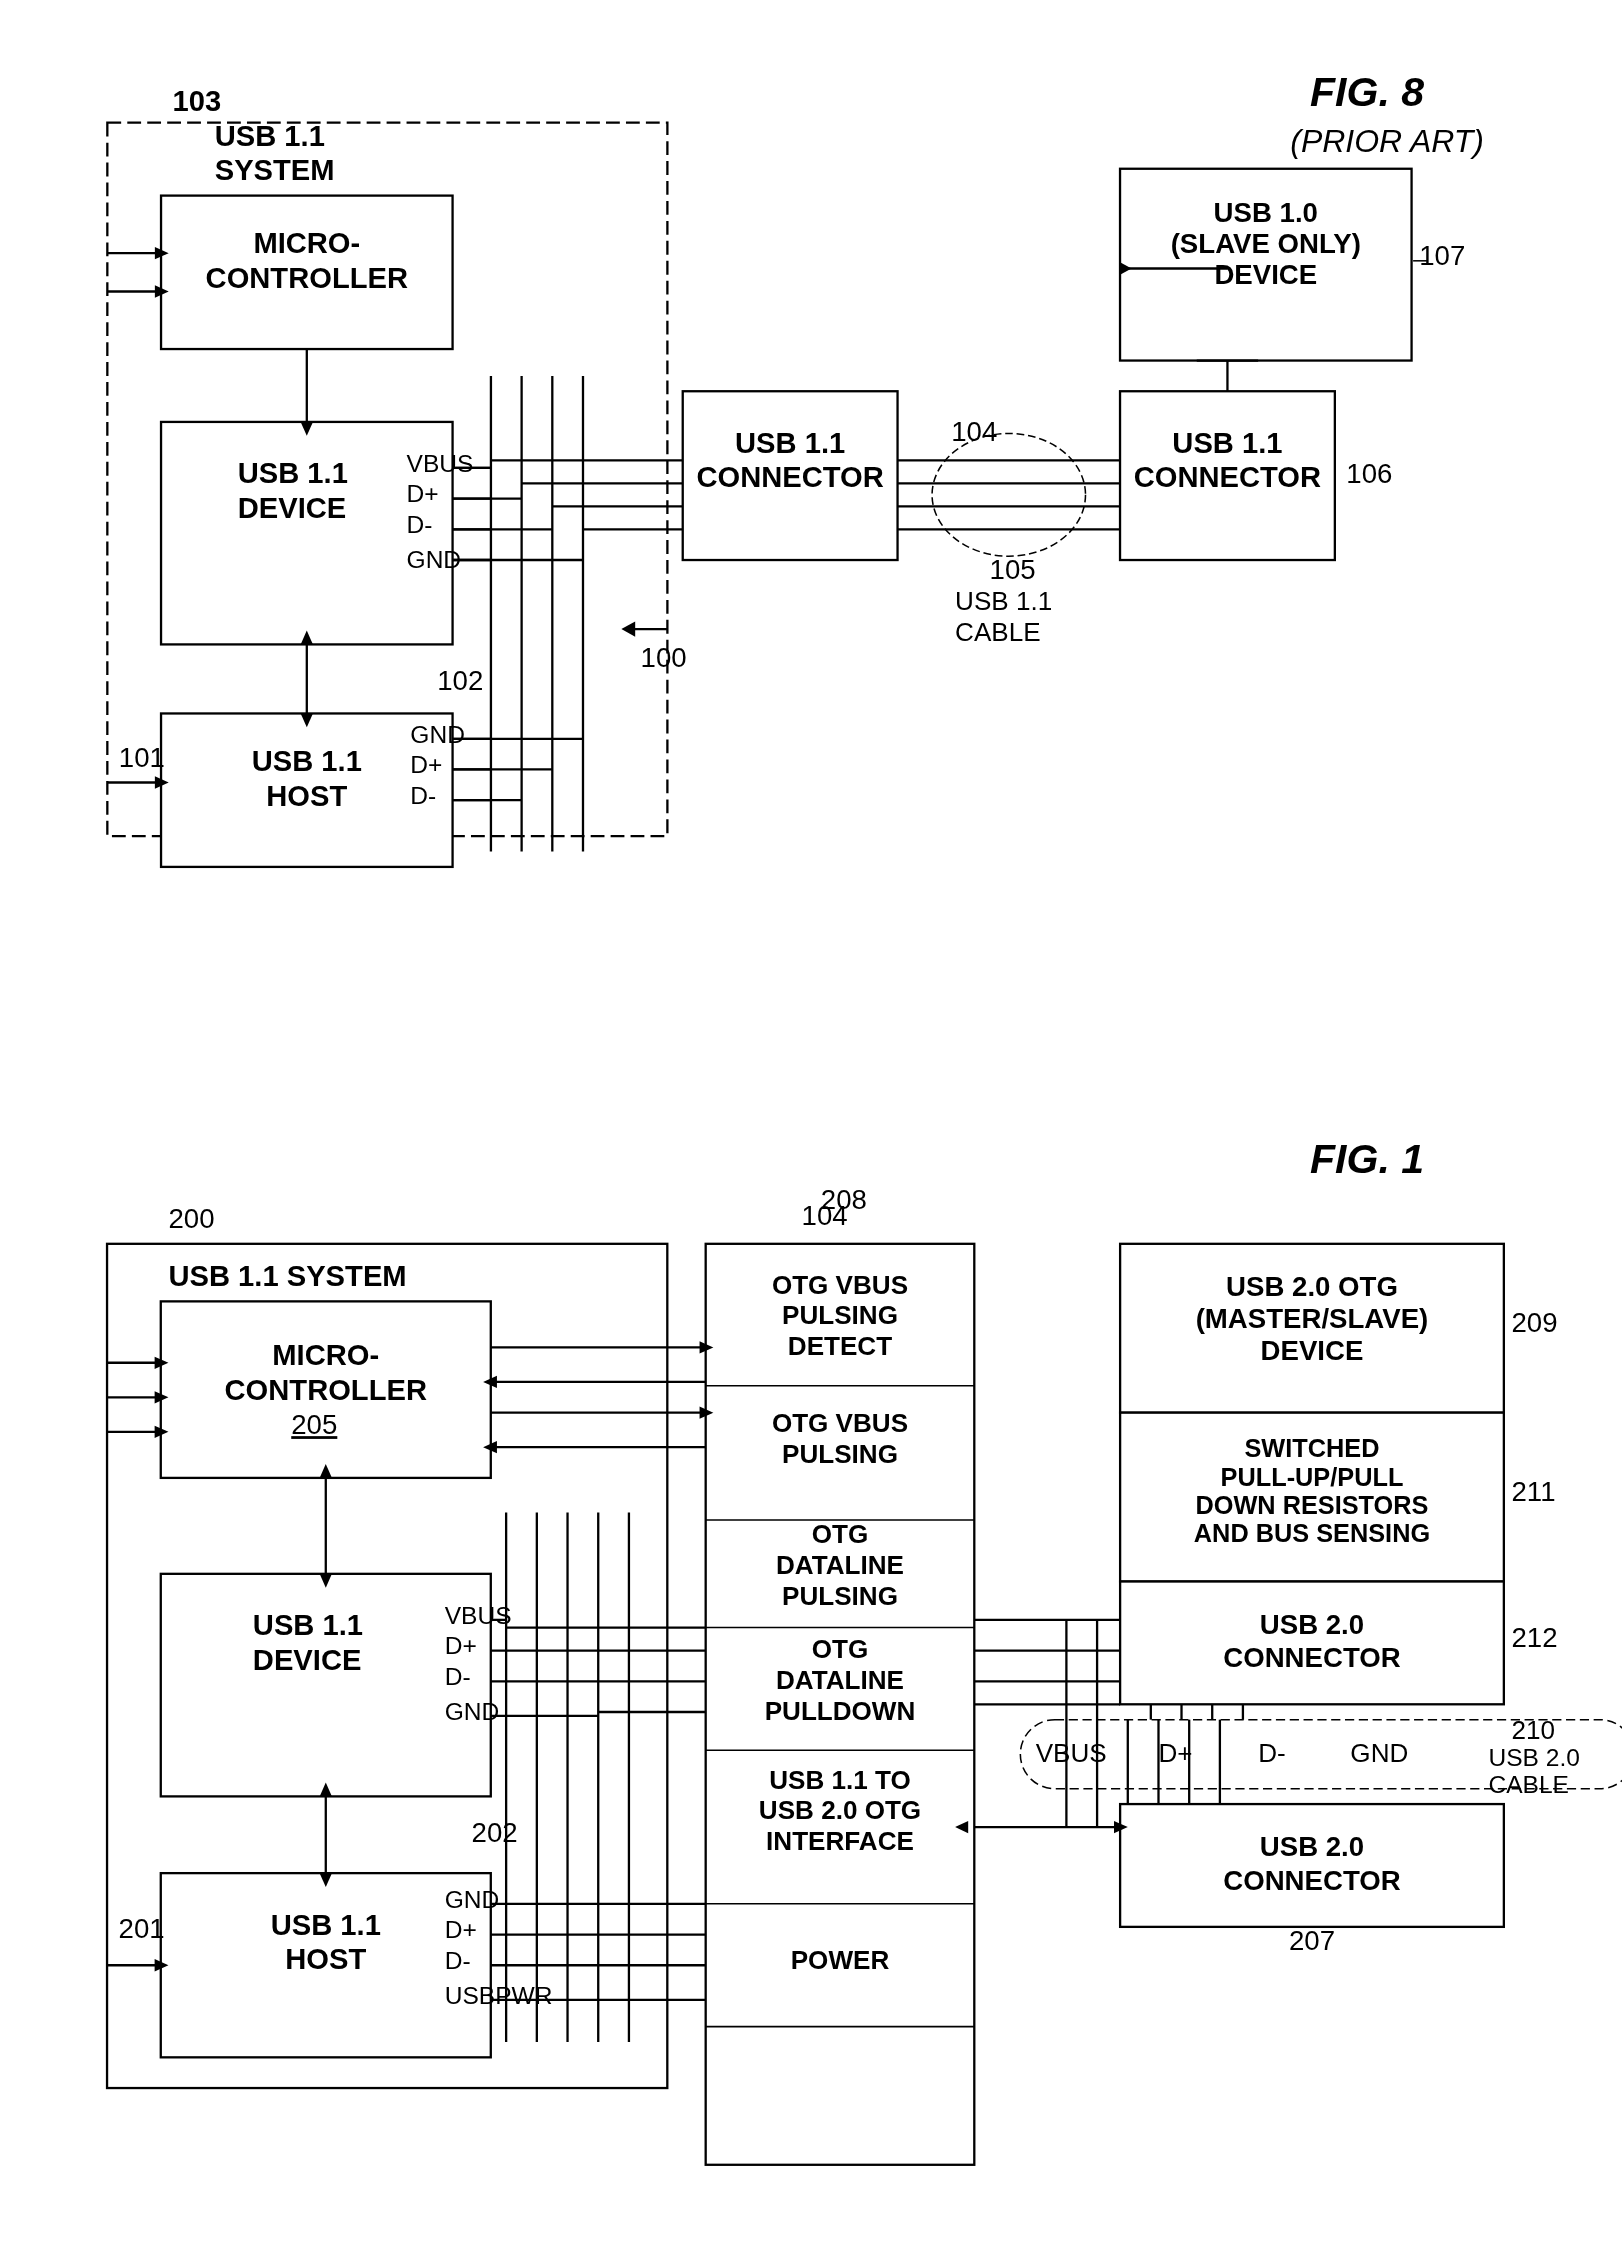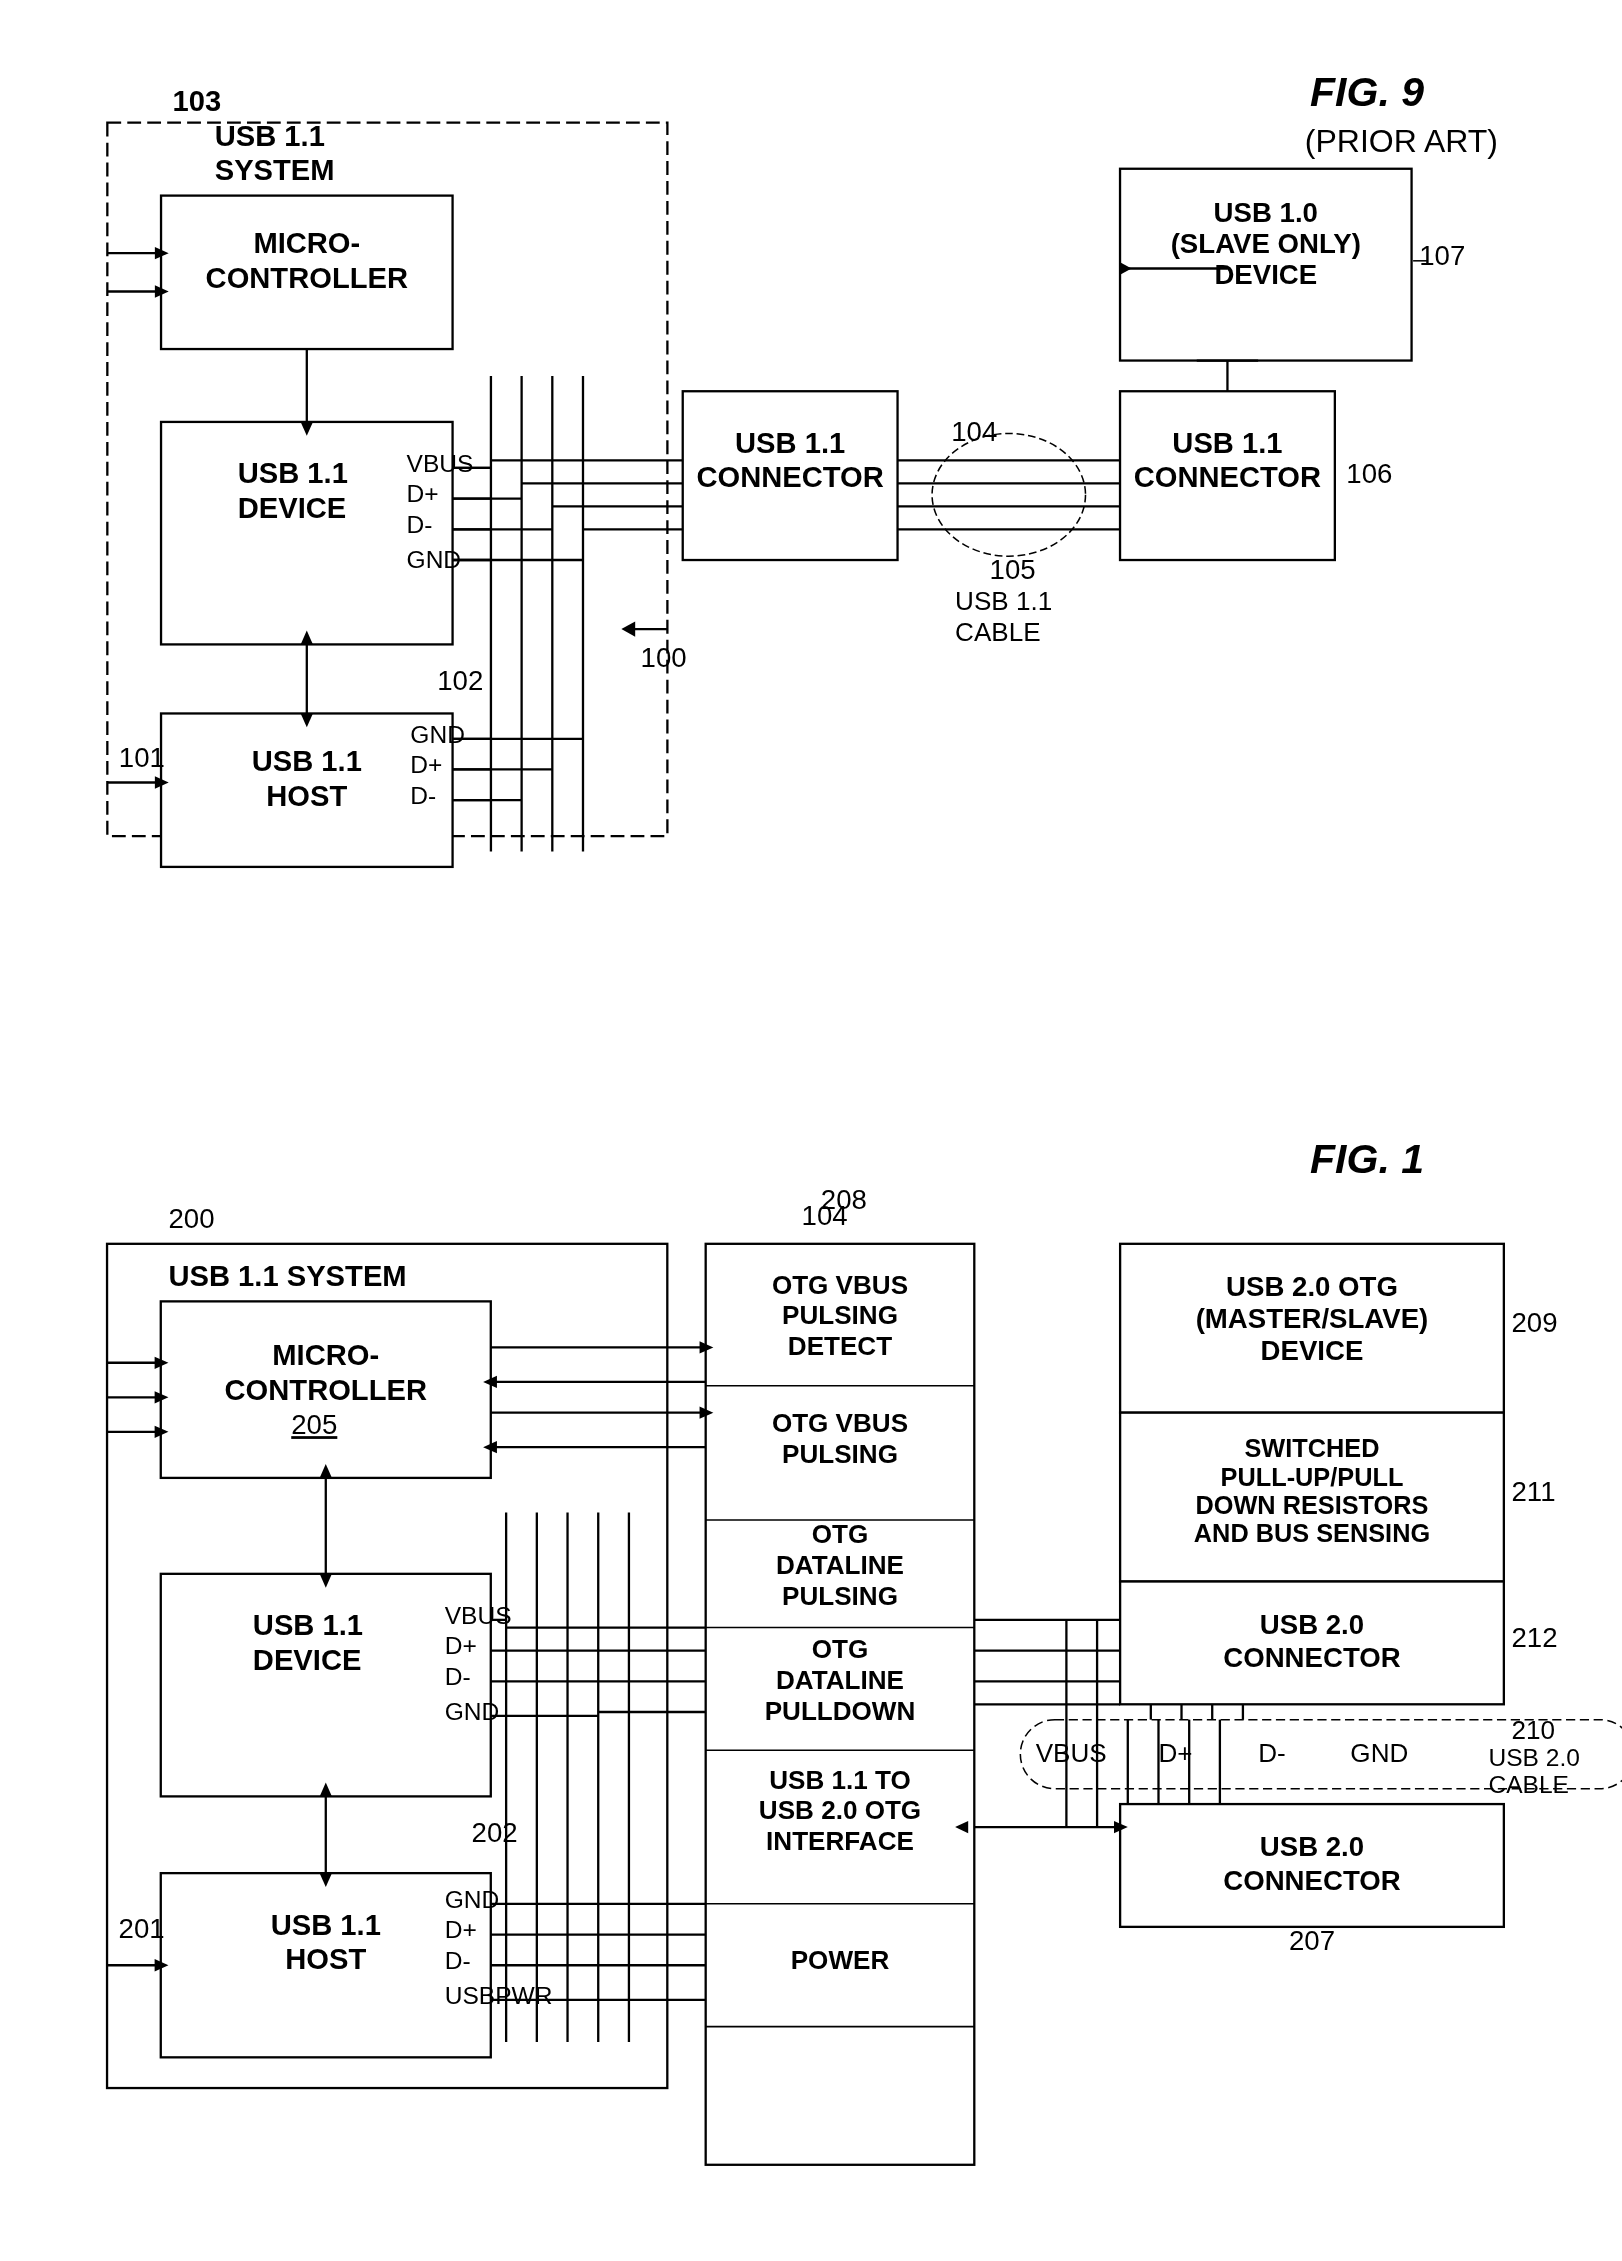--- a/index.html
+++ b/index.html
@@ -35,22 +35,22 @@
       height: 1151px;
     }
   </style>
 </head>
 <body>
 
 <div class="page">
 
   <div class="fig1-container">
 
-    <div style="position:absolute; top:23px; right:138px; font-style:italic; font-size:41px; font-weight:bold;">FIG. 9</div>
-    <div style="position:absolute; top:77px; right:64px; font-size:32px;">(PRIOR ART)</div>
+    <div style="position:absolute; top:23px; right:138px; font-style:italic; font-size:41px; font-weight:bold;">FIG. 8</div>
+    <div style="position:absolute; top:77px; right:78px; font-style:italic; font-size:32px;">(PRIOR ART)</div>
 
     <svg width="1535" height="959" style="position:absolute; top:0; left:0;" viewBox="0 0 2000 1250">
 
       <rect x="60" y="100" width="730" height="930" fill="none" stroke="#000" stroke-width="3" stroke-dasharray="18,8"></rect>
 
       <text x="145" y="85" font-size="38" font-weight="bold" font-family="Arial">103</text>
 
       <text x="200" y="130" font-size="38" font-weight="bold" font-family="Arial">USB 1.1</text>
       <text x="200" y="175" font-size="38" font-weight="bold" font-family="Arial">SYSTEM</text>
 

